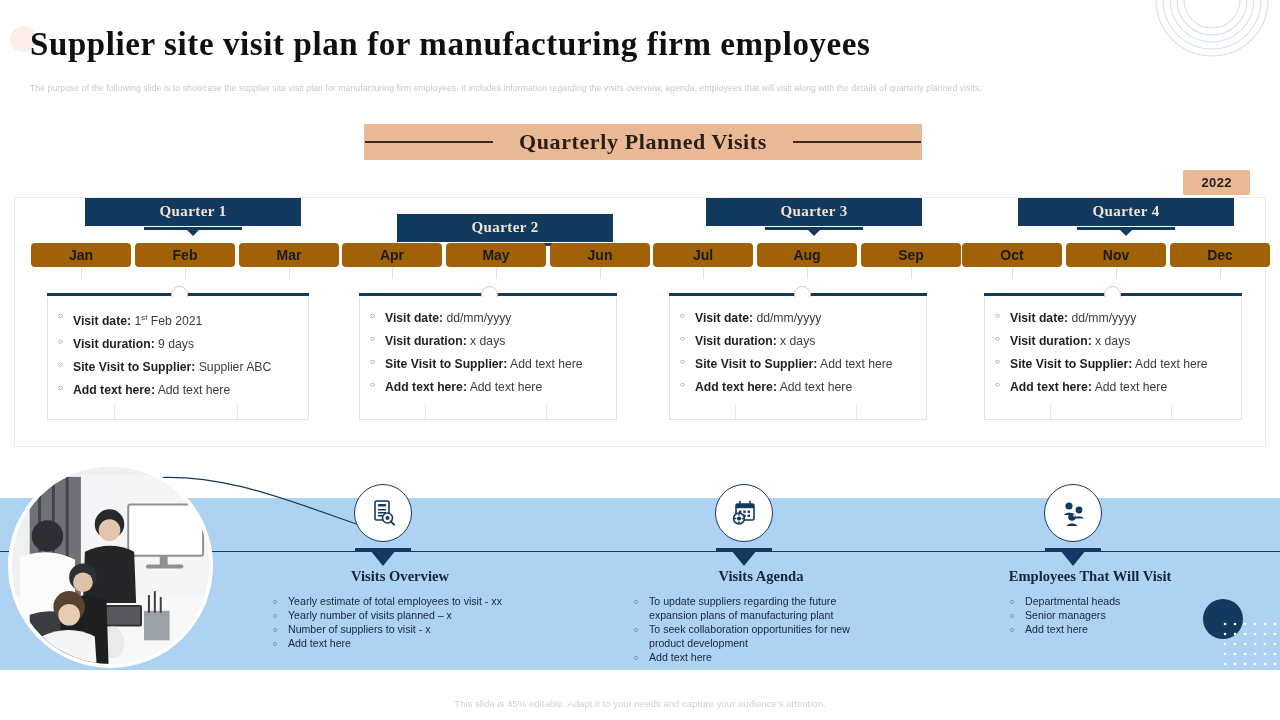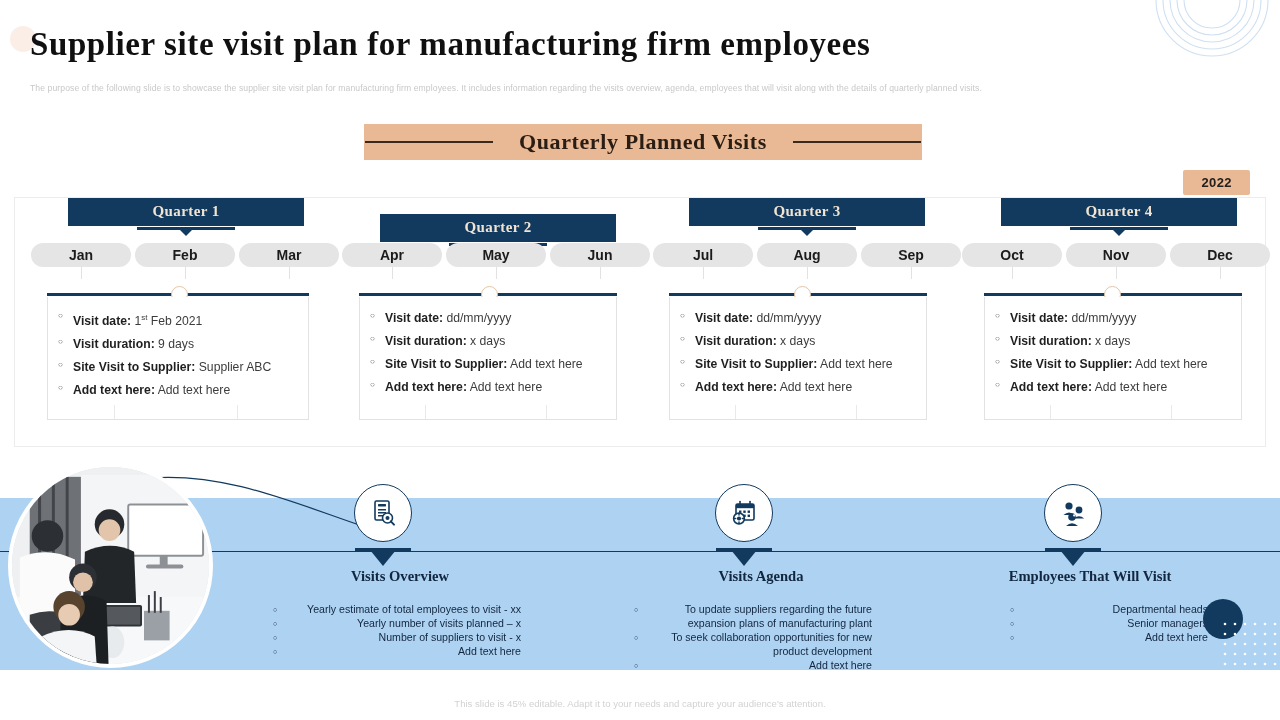--- a/index.html
+++ b/index.html
@@ -58,38 +58,39 @@
     position: absolute; left: 14px; top: 197px; width: 1252px; height: 250px;
     border: 1px solid #ececec; background: #fff;
   }
 
   .q-header {
     position: relative;
     background: #123a5e; color: #f2e4d2;
     font-family: "Liberation Serif", serif;
     font-size: 15px; font-weight: 700; letter-spacing: .4px;
     text-align: center; padding: 5px 0 6px;
-    width: 236px;
+    width: 216px;
+    margin-left: 17px;
   }
   .q-underline {
     position: absolute; left: 50%; transform: translateX(-50%);
     top: 29px; width: 98px; height: 3px; background: #123a5e;
   }
   .q-caret {
     position: absolute; left: 50%; transform: translateX(-50%);
     top: 32px; width: 0; height: 0;
     border-left: 6px solid transparent;
     border-right: 6px solid transparent;
     border-top: 6px solid #123a5e;
   }
 
   .months { position: absolute; top: 45px; display: flex; gap: 0; }
   .month-pill {
-    width: 100px; height: 24px; background: #e5e5e5;
-    border-radius: 12px; display: flex; align-items: center; justify-content: center;
+    width: 100px; height: 24px; background: #a16207;
+    border-radius: 4px; display: flex; align-items: center; justify-content: center;
     font-size: 14px; font-weight: 700; color: #1b1b1b;
     margin-right: 4px;
   }
   .month-tick {
     position: absolute; top: 69px; width: 1px; height: 12px; background: #e2e2e2;
   }
 
   
   .bar {
     position: absolute; top: 95px; height: 3px; background: #123a5e;
@@ -156,21 +157,21 @@
   .icon-caret-bar {
     position: absolute; top: 64px; width: 56px; height: 4px; background: #123a5e;
   }
   .info-title {
     position: absolute; top: 84px; width: 100%;
     text-align: center;
     font-family: "Liberation Serif", serif;
     font-size: 14.6px; font-weight: 700; color: #12263f;
     white-space: nowrap;
   }
-  .info-list { position: absolute; top: 118px; list-style: none; text-align: right; }
+  .info-list { position: absolute; top: 110px; list-style: none; }
   .info-list li {
     position: relative; padding-left: 17px;
     font-size: 10.6px; line-height: 14px; color: #12263f;
     margin-bottom: 0px;
   }
   .info-list li::before {
     content: "\25CB";
     position: absolute; left: 2px; top: 0;
     font-size: 7px; color: #12263f; line-height: 15px;
   }

